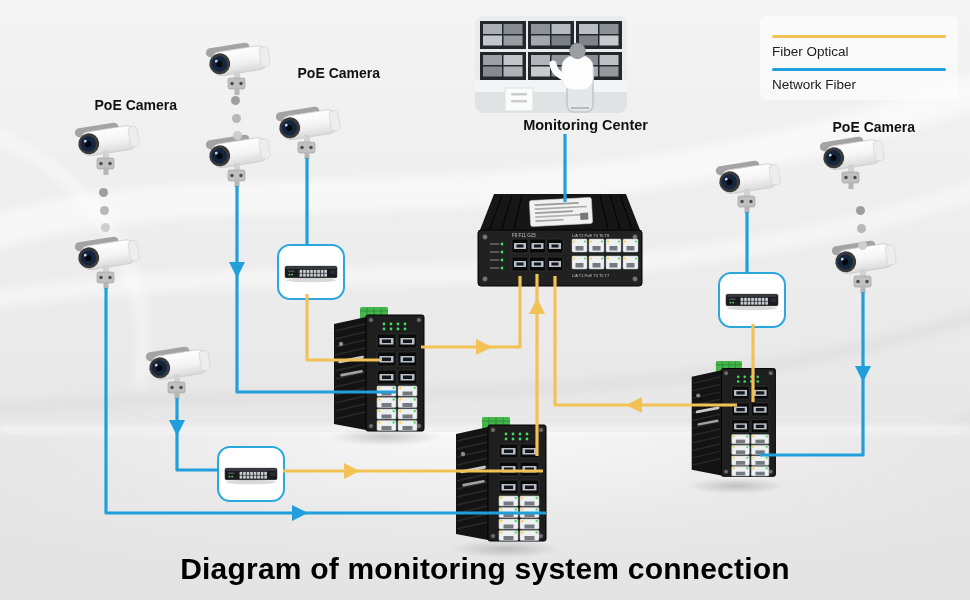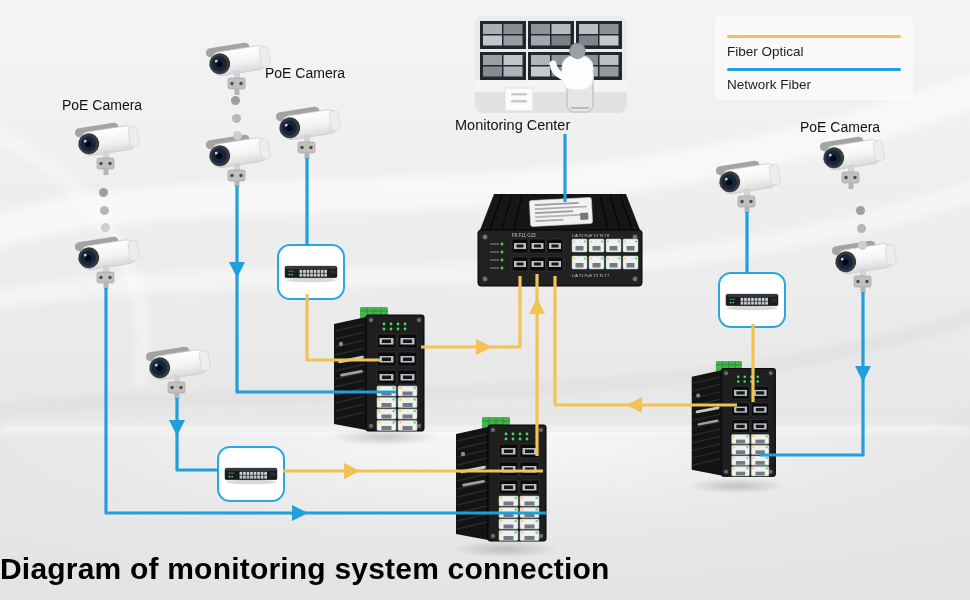--- a/index.html
+++ b/index.html
@@ -9,42 +9,42 @@
   .abs{position:absolute;}
   
   #swooshes{left:0;top:0;z-index:1;}
   
   #floor{left:0;top:432px;width:970px;height:168px;z-index:1;
          background:radial-gradient(ellipse 70% 90% at 50% 0%,#f8f8f8 0%,#e9e9e9 60%,#e4e4e4 100%);}
   #horizon{left:0;top:426px;width:970px;height:6px;z-index:1;background:#ffffff;opacity:.65;filter:blur(3px);}
   
   .device{z-index:5;}
   .shadow{z-index:4;background:radial-gradient(ellipse closest-side,rgba(0,0,0,.18),rgba(0,0,0,0));}
-  .label{z-index:8;color:#111;font-weight:normal;font-size:14px;text-align:left;white-space:nowrap;}
+  .label{z-index:8;color:#111;font-weight:bold;font-size:14px;text-align:right;white-space:nowrap;}
   #lines{left:0;top:0;z-index:12;pointer-events:none;}
   
-  #legend{left:715px;top:16px;width:198px;height:84px;z-index:8;
+  #legend{left:760px;top:16px;width:198px;height:84px;z-index:8;
           background:rgba(255,255,255,.55);border-radius:6px;}
   #legend .swatch{position:absolute;left:12px;width:174px;height:3.4px;border-radius:2px;}
   #legend .ltxt{position:absolute;left:12px;font-size:13.5px;color:#1c1c1c;white-space:nowrap;}
   
   #mc{left:475px;top:16px;width:152px;height:97px;border-radius:9px;overflow:hidden;
       background:#e9ebed;box-shadow:0 0 0 1px #dcdee0 inset;}
-  #mc-label{left:455px;top:117px;width:174px;font-size:14.5px;z-index:8;}
+  #mc-label{left:474px;top:117px;width:174px;font-size:14.5px;z-index:8;}
   
   #poe-left{left:62px;top:97px;width:115px;}
   #poe-mid{left:265px;top:65px;width:115px;}
   #poe-right{left:800px;top:119px;width:115px;}
   
   .switch-box{z-index:5;width:64px;height:52px;background:#fff;border:2.5px solid #2aa7df;
               border-radius:13px;display:flex;align-items:center;justify-content:center;}
   
   .dot{z-index:5;width:9px;height:9px;border-radius:50%;}
   
-  #title{left:0;top:552px;width:970px;z-index:8;color:#000;
+  #title{left:0;top:552px;width:970px;text-align:center;z-index:8;color:#000;
          font-size:30px;font-weight:bold;letter-spacing:.2px;}
 </style>
 </head>
 <body>
 
 <div id="stage">
 
   <svg width="0" height="0" class="abs" aria-hidden="true">
     <defs>
       <linearGradient id="camGrad" x1="0" y1="0" x2="0" y2="1">

